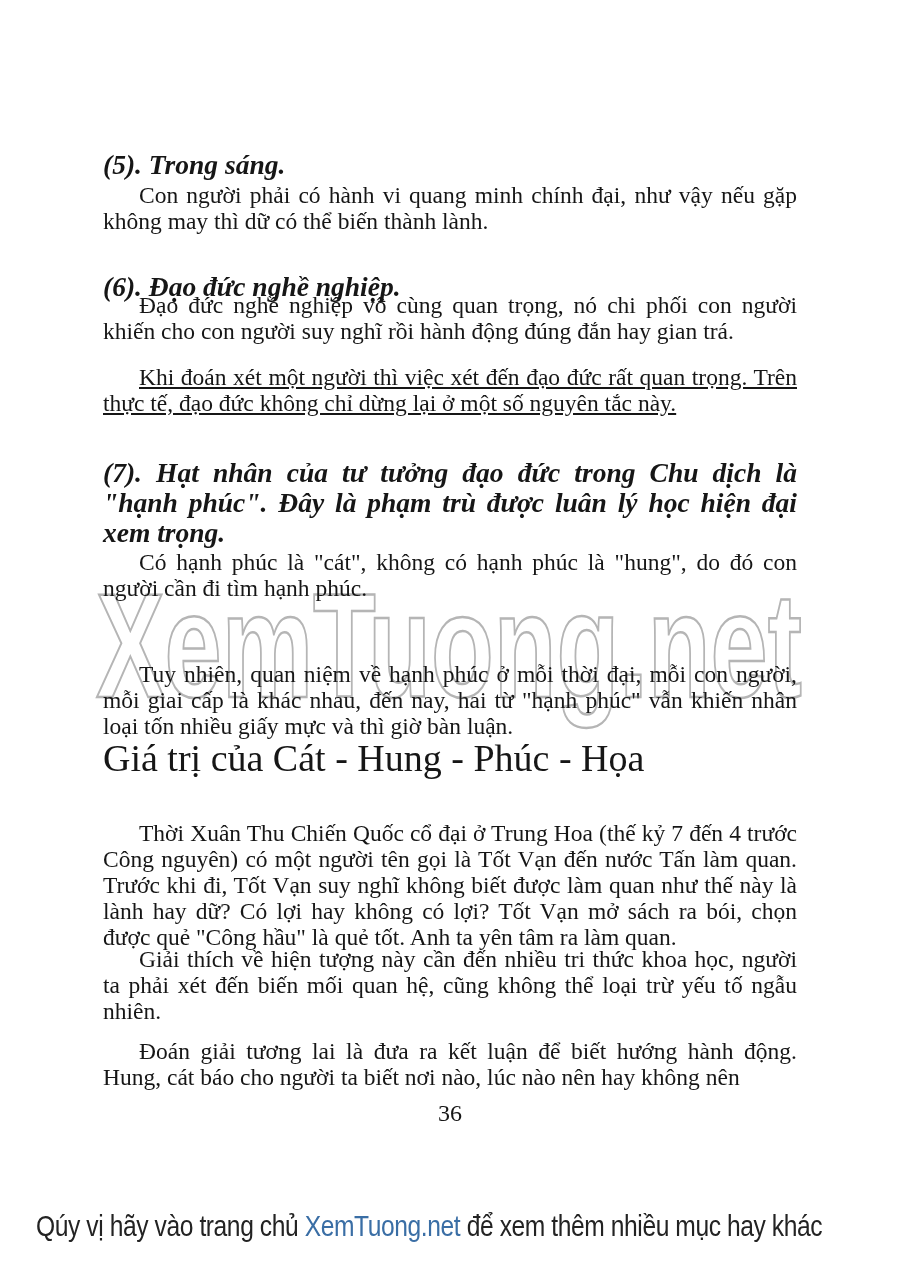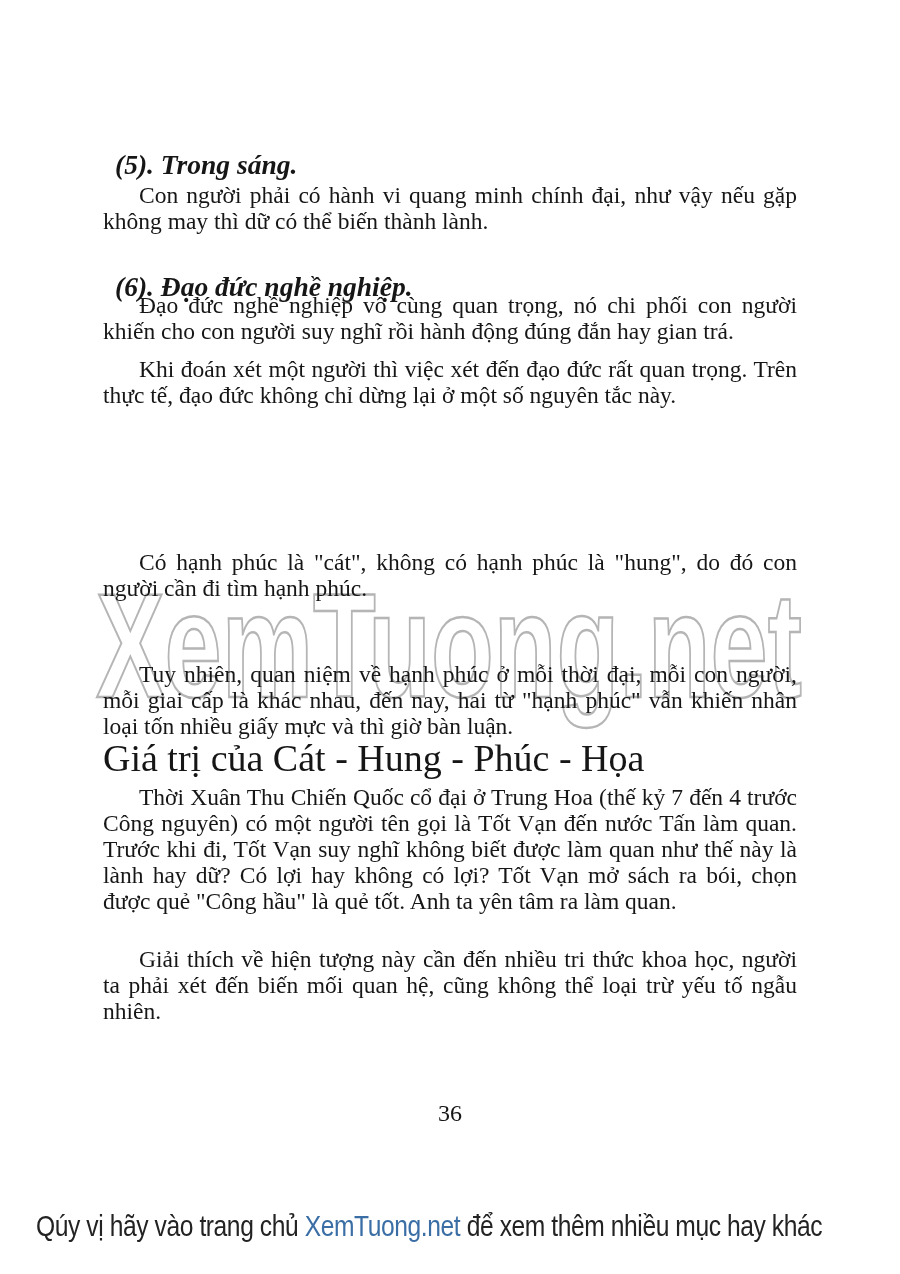--- a/index.html
+++ b/index.html
@@ -4,21 +4,21 @@
 <style>
   html,body{margin:0;padding:0;background:#e8e8e8;}
   .page{
     position:relative;width:900px;height:1274px;background:#ffffff;
     font-family:"Liberation Serif", serif;color:#161616;overflow:hidden;
     margin:0 auto;
   }
   .wm-layer{position:absolute;left:0;top:0;width:900px;height:1274px;z-index:0;}
   .block{position:absolute;left:103px;width:694px;z-index:1;}
   .body-p{font-size:23.5px;line-height:26px;text-align:justify;text-indent:36px;}
-  .h-num{font-size:27.5px;font-weight:bold;font-style:italic;line-height:30px;text-align:justify;margin-left:12px;}
+  .h-num{font-size:27.5px;font-weight:bold;font-style:italic;line-height:30px;text-align:justify;}
   .sec-title{font-size:38px;line-height:36px;font-weight:normal;}
   .page-num{position:absolute;left:0;width:900px;text-align:center;font-size:24px;z-index:1;}
   .footer{
     position:absolute;left:36px;top:1208px;z-index:1;
     font-family:"Liberation Sans", sans-serif;font-size:30px;line-height:36px;
     color:#232323;white-space:nowrap;
     transform:scaleX(0.82);transform-origin:left center;
     letter-spacing:-0.5px;
   }
   .footer .link{color:#3a6ea5;}
@@ -38,33 +38,35 @@
   </div>
 
   <div class="block h-num" style="top:150px;">(5). Trong sáng.</div>
 
   <div class="block body-p" style="top:182px;">Con người phải có hành vi quang minh chính đại, như vậy nếu gặp không may thì dữ có thể biến thành lành.</div>
 
   <div class="block h-num" style="top:272px;">(6). Đạo đức nghề nghiệp.</div>
 
   <div class="block body-p" style="top:292px;">Đạo đức nghề nghiệp vô cùng quan trọng, nó chi phối con người khiến cho con người suy nghĩ rồi hành động đúng đắn hay gian trá.</div>
 
-  <div class="block body-p" style="top:356px;">Khi đoán xét một người thì việc xét đến đạo đức rất quan trọng. Trên thực tế, đạo đức không chỉ dừng lại ở một số nguyên tắc này.</div>
+  <div class="block body-p" style="top:364px;text-decoration:underline;">Khi đoán xét một người thì việc xét đến đạo đức rất quan trọng. Trên thực tế, đạo đức không chỉ dừng lại ở một số nguyên tắc này.</div>
 
+  <div class="block h-num" style="top:458px;">(7). Hạt nhân của tư tưởng đạo đức trong Chu dịch là "hạnh phúc". Đây là phạm trù được luân lý học hiện đại xem trọng.</div>
 
   <div class="block body-p" style="top:549px;">Có hạnh phúc là "cát", không có hạnh phúc là "hung", do đó con người cần đi tìm hạnh phúc.</div>
 
   <div class="block body-p" style="top:613px;margin-top:48px;">Tuy nhiên, quan niệm về hạnh phúc ở mỗi thời đại, mỗi con người, mỗi giai cấp là khác nhau, đến nay, hai từ "hạnh phúc" vẫn khiến nhân loại tốn nhiều giấy mực và thì giờ bàn luận.</div>
 
   <div class="block sec-title" style="top:740px;">Giá trị của Cát - Hung - Phúc - Họa</div>
 
-  <div class="block body-p" style="top:784px;">Thời Xuân Thu Chiến Quốc cổ đại ở Trung Hoa (thế kỷ 7 đến 4 trước Công nguyên) có một người tên gọi là Tốt Vạn đến nước Tấn làm quan. Trước khi đi, Tốt Vạn suy nghĩ không biết được làm quan như thế này là lành hay dữ? Có lợi hay không có lợi? Tốt Vạn mở sách ra bói, chọn được quẻ "Công hầu" là quẻ tốt. Anh ta yên tâm ra làm quan.</div>
+  <div class="block body-p" style="top:820px;">Thời Xuân Thu Chiến Quốc cổ đại ở Trung Hoa (thế kỷ 7 đến 4 trước Công nguyên) có một người tên gọi là Tốt Vạn đến nước Tấn làm quan. Trước khi đi, Tốt Vạn suy nghĩ không biết được làm quan như thế này là lành hay dữ? Có lợi hay không có lợi? Tốt Vạn mở sách ra bói, chọn được quẻ "Công hầu" là quẻ tốt. Anh ta yên tâm ra làm quan.</div>
 
   <div class="block body-p" style="top:946px;">Giải thích về hiện tượng này cần đến nhiều tri thức khoa học, người ta phải xét đến biến mối quan hệ, cũng không thể loại trừ yếu tố ngẫu nhiên.</div>
 
+  <div class="block body-p" style="top:1038px;">Đoán giải tương lai là đưa ra kết luận để biết hướng hành động. Hung, cát báo cho người ta biết nơi nào, lúc nào nên hay không nên</div>
 
   <div class="page-num" style="top:1100px;">36</div>
 
   <div class="footer">
     <span>Qúy vị hãy vào trang chủ </span><span class="link">XemTuong.net</span><span> để xem thêm nhiều mục hay khác</span>
   </div>
 
 </div>
 
 </body></html>

